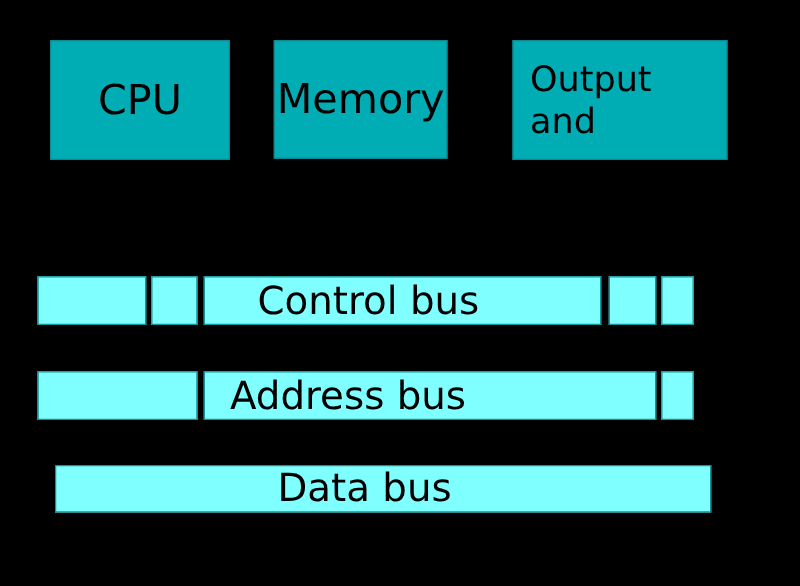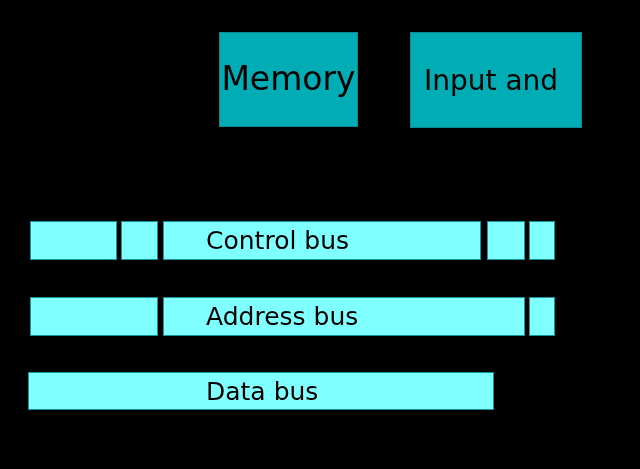--- a/index.html
+++ b/index.html
@@ -40,53 +40,56 @@
   #data-bus-row{top:372px;height:38px;}
 
   .seg{
     position:absolute;top:0;height:100%;
     background:var(--bus-fill);
     border:1px solid var(--segment-border);
   }
   .seg.labeled{
     display:flex;align-items:center;justify-content:flex-start;
   }
-  .bus-label{font-size:25px;color:var(--label);white-space:nowrap;}
+  .bus-label{font-size:31px;color:var(--label);white-space:nowrap;}
 
   
   #ctl-seg-1{left:30px;width:87px;}
   #ctl-seg-2{left:121px;width:37px;}
   #ctl-seg-3{left:163px;width:318px;}
   #ctl-seg-3 .bus-label{padding-left:42px;}
   #ctl-seg-4{left:487px;width:38px;}
   #ctl-seg-5{left:529px;width:26px;}
 
   
   #adr-seg-1{left:30px;width:128px;}
   #adr-seg-2{left:163px;width:362px;}
-  #adr-seg-2 .bus-label{padding-left:42px;}
+  #adr-seg-2 .bus-label{padding-left:20px;}
   #adr-seg-3{left:529px;width:26px;}
 
   
-  #dat-seg-1{left:28px;width:466px;}
+  #dat-seg-1{left:44px;width:525px;}
   #dat-seg-1 .bus-label{padding-left:177px;}
 </style>
 </head>
 <body>
 
 <div class="stage">
 
+  <div class="box" id="cpu-box">
+    <span class="lbl">CPU</span>
+  </div>
 
   <div class="box" id="memory-box">
     <span class="lbl">Memory</span>
   </div>
 
   <div class="box" id="io-box">
     <div class="two-line">
-      <div>Input and</div>
+      <div>Output and</div>
     </div>
   </div>
 
   <div class="bus-row" id="control-bus-row">
     <div class="seg" id="ctl-seg-1"></div>
     <div class="seg" id="ctl-seg-2"></div>
     <div class="seg labeled" id="ctl-seg-3">
       <span class="bus-label">Control bus</span>
     </div>
     <div class="seg" id="ctl-seg-4"></div>

